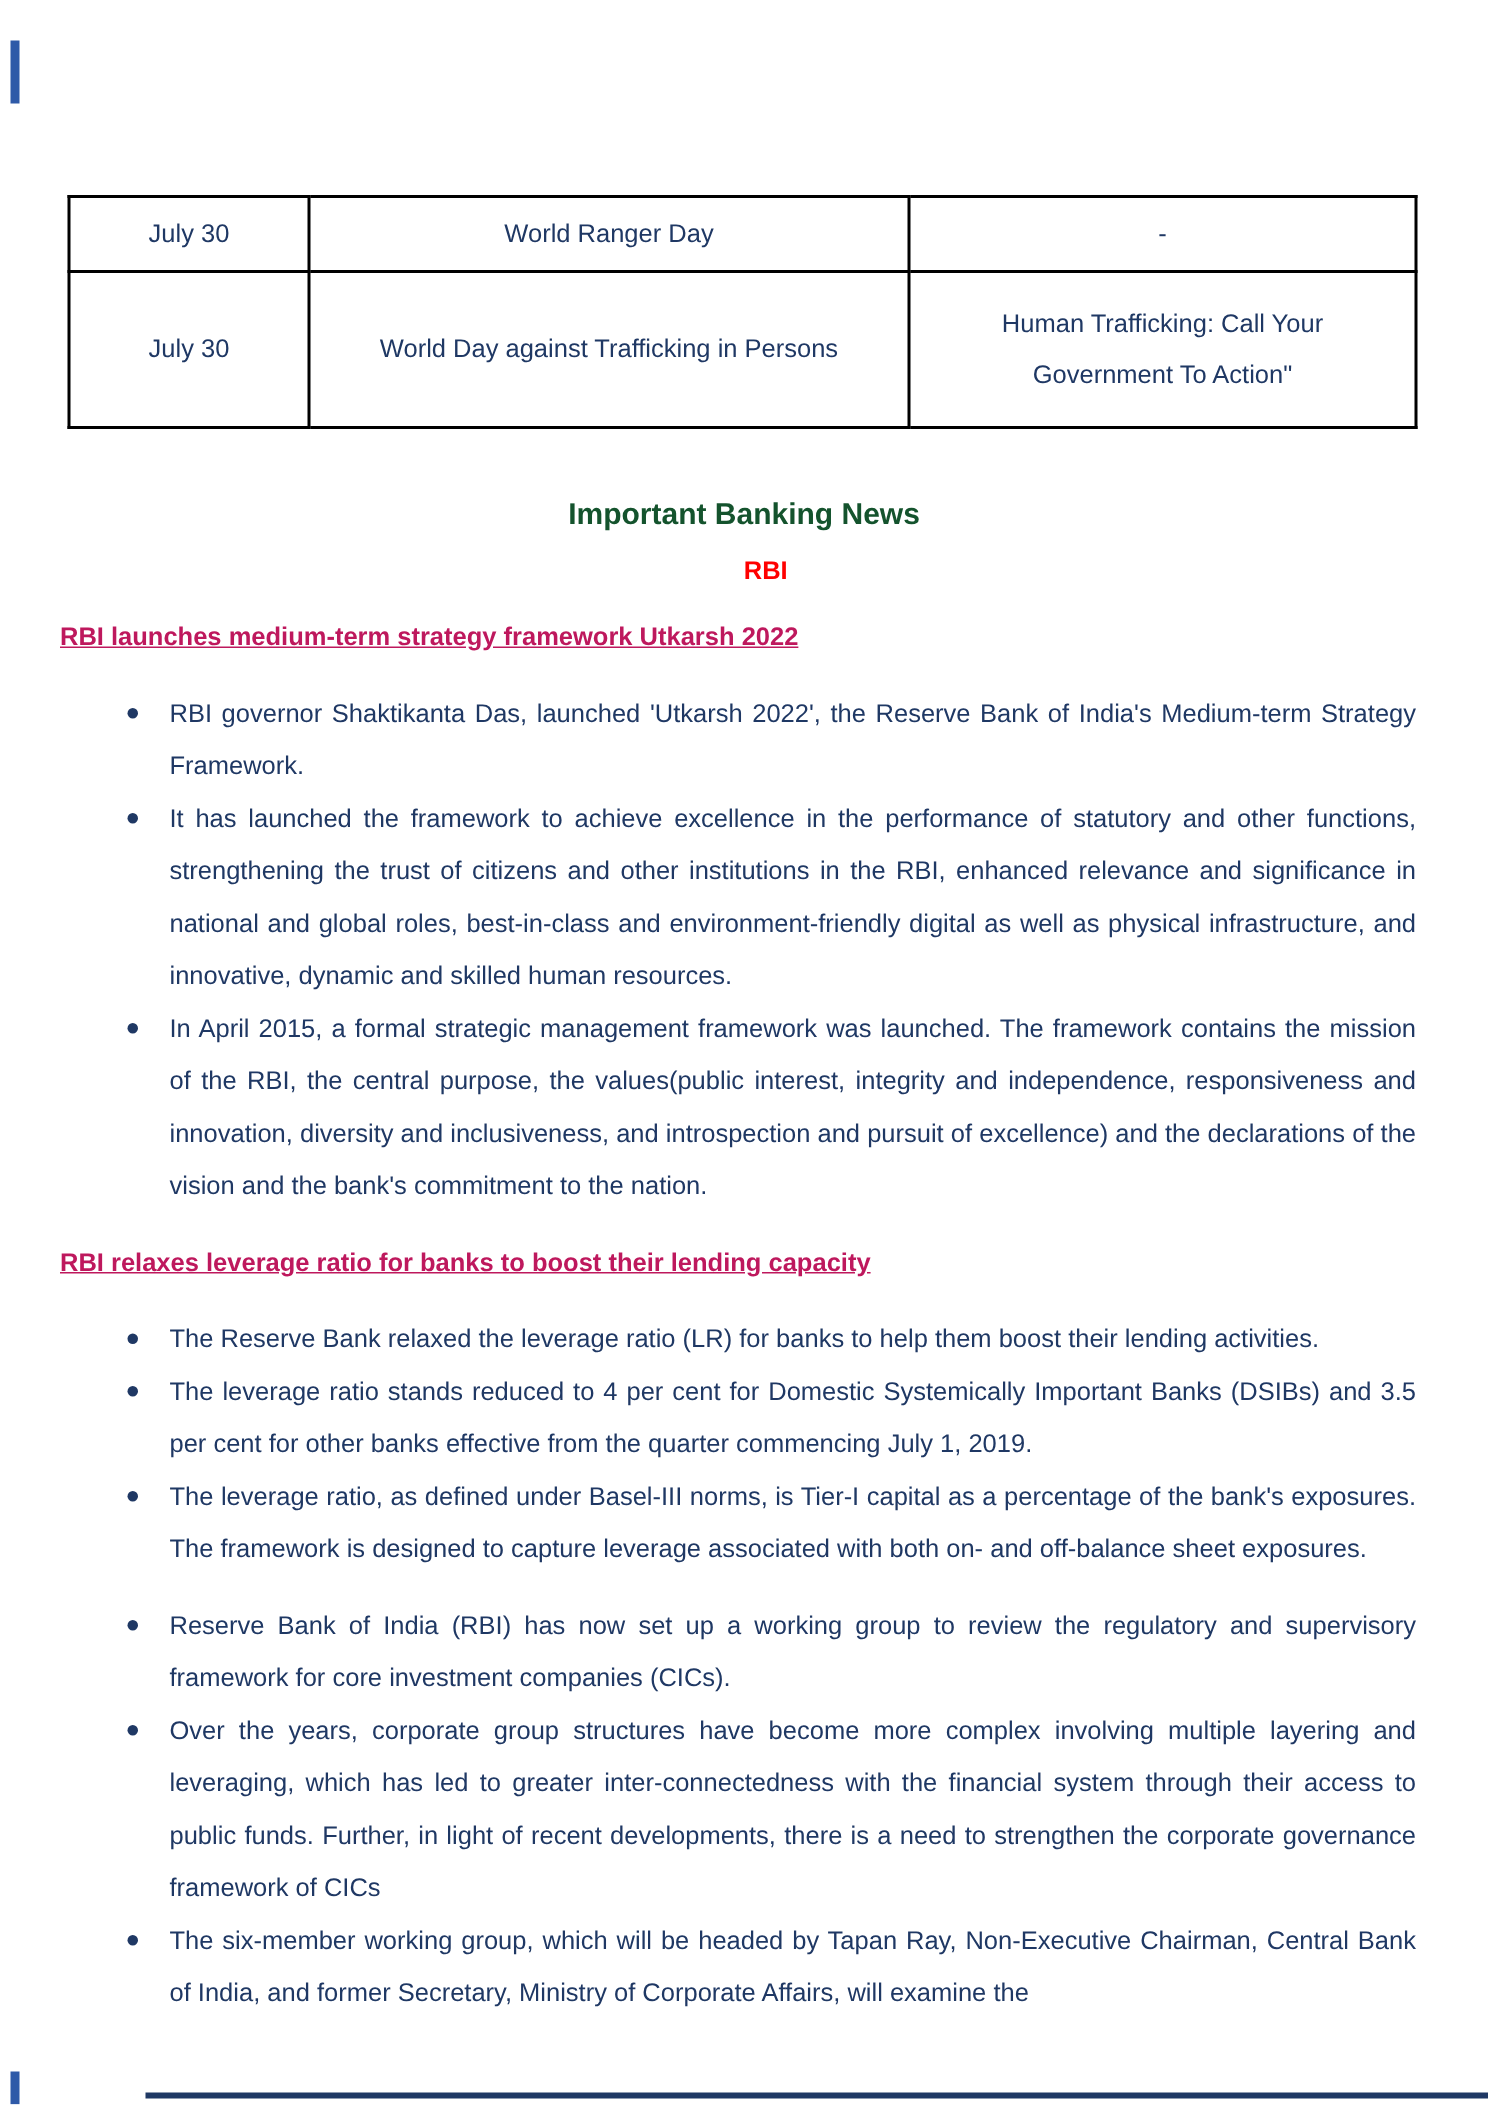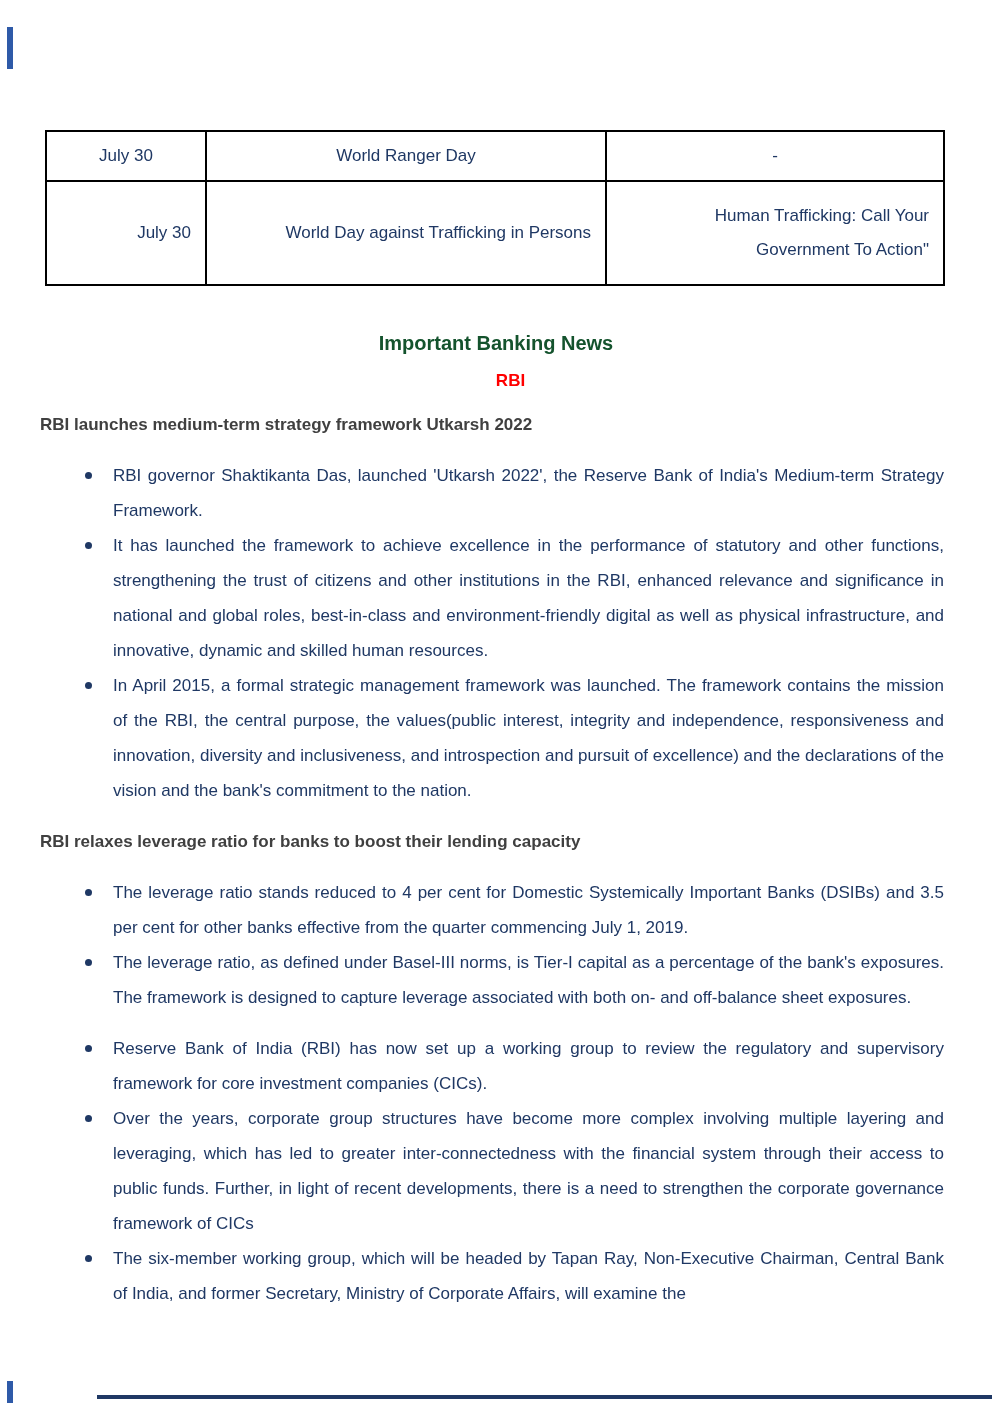--- a/index.html
+++ b/index.html
@@ -56,45 +56,46 @@
     vertical-align: middle;
     font-size: 17px;
     line-height: 34px;
     color: #1f3864;
     padding: 6px 14px;
   }
   table.cal col.c1 { width: 160px; }
   table.cal col.c2 { width: 400px; }
   table.cal col.c3 { width: 338px; }
   table.cal tr.r1 td { height: 36px; }
-  table.cal tr.r2 td { height: 90px; text-align: right; }
+  table.cal tr.r2 td { height: 90px; }
 
   
   .main-heading {
     margin-top: 46px;
     text-align: center;
     color: #14532d;
     font-weight: bold;
     font-size: 20px;
   }
   .sub-heading {
     margin-top: 16px;
     text-align: center;
     color: #ff0000;
     font-weight: bold;
     font-size: 17px;
     padding-left: 29px;
   }
 
   .section-heading {
     margin: 16px 30px 0 40px;
-    color: #404040;
+    color: #be185d;
     font-weight: bold;
     font-size: 17px;
     line-height: 35px;
+    text-decoration: underline;
   }
 
   ul.bullets {
     list-style: none;
     margin: 16px;
     padding: 0;
   }
   ul.bullets li {
     position: relative;
     margin: 0 32px 0 97px;
@@ -151,20 +152,21 @@
 
     <div class="section-heading">RBI launches medium-term strategy framework Utkarsh 2022</div>
     <ul class="bullets">
       <li><span>RBI governor Shaktikanta Das, launched 'Utkarsh 2022', the Reserve Bank of India's Medium-term Strategy Framework.</span></li>
       <li><span>It has launched the framework to achieve excellence in the performance of statutory and other functions, strengthening the trust of citizens and other institutions in the RBI, enhanced relevance and significance in national and global roles, best-in-class and environment-friendly digital as well as physical infrastructure, and innovative, dynamic and skilled human resources.</span></li>
       <li><span>In April 2015, a formal strategic management framework was launched. The framework contains the mission of the RBI, the central purpose, the values(public interest, integrity and independence, responsiveness and innovation, diversity and inclusiveness, and introspection and pursuit of excellence) and the declarations of the vision and the bank's commitment to the nation.</span></li>
     </ul>
 
     <div class="section-heading">RBI relaxes leverage ratio for banks to boost their lending capacity</div>
     <ul class="bullets">
+      <li><span>The Reserve Bank relaxed the leverage ratio (LR) for banks to help them boost their lending activities.</span></li>
       <li><span>The leverage ratio stands reduced to 4 per cent for Domestic Systemically Important Banks (DSIBs) and 3.5 per cent for other banks effective from the quarter commencing July 1, 2019.</span></li>
       <li><span>The leverage ratio, as defined under Basel-III norms, is Tier-I capital as a percentage of the bank's exposures. The framework is designed to capture leverage associated with both on- and off-balance sheet exposures.</span></li>
     </ul>
 
     <ul class="bullets">
       <li><span>Reserve Bank of India (RBI) has now set up a working group to review the regulatory and supervisory framework for core investment companies (CICs).</span></li>
       <li><span>Over the years, corporate group structures have become more complex involving multiple layering and leveraging, which has led to greater inter-connectedness with the financial system through their access to public funds. Further, in light of recent developments, there is a need to strengthen the corporate governance framework of CICs</span></li>
       <li><span>The six-member working group, which will be headed by Tapan Ray, Non-Executive Chairman, Central Bank of India, and former Secretary, Ministry of Corporate Affairs, will examine the</span></li>
     </ul>
 

